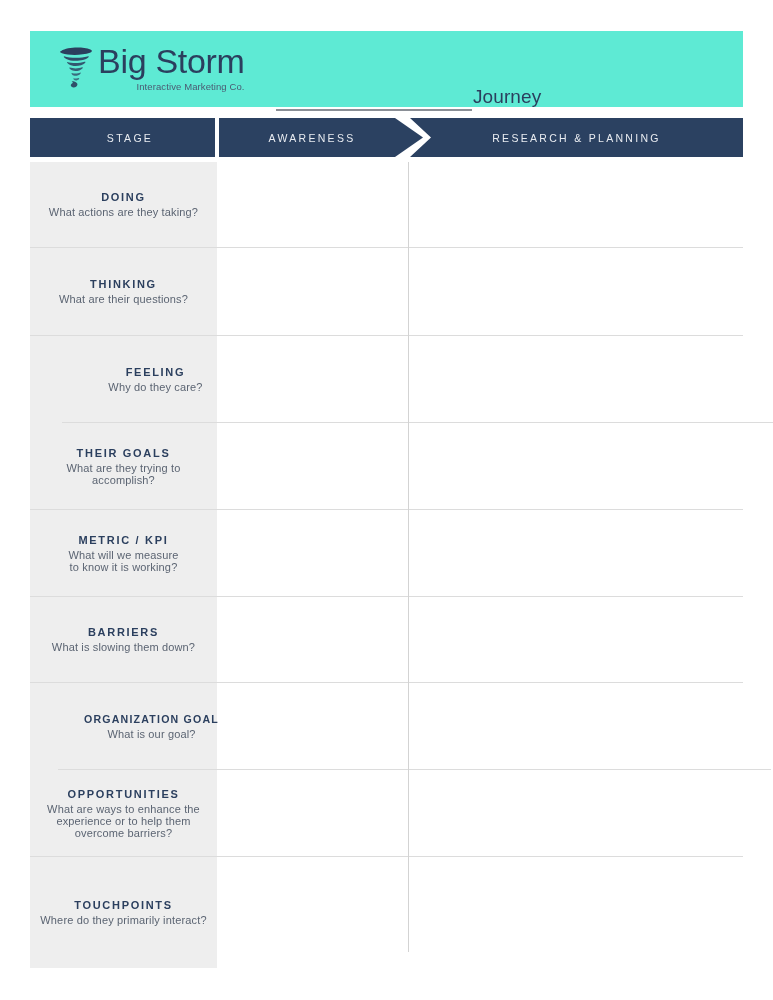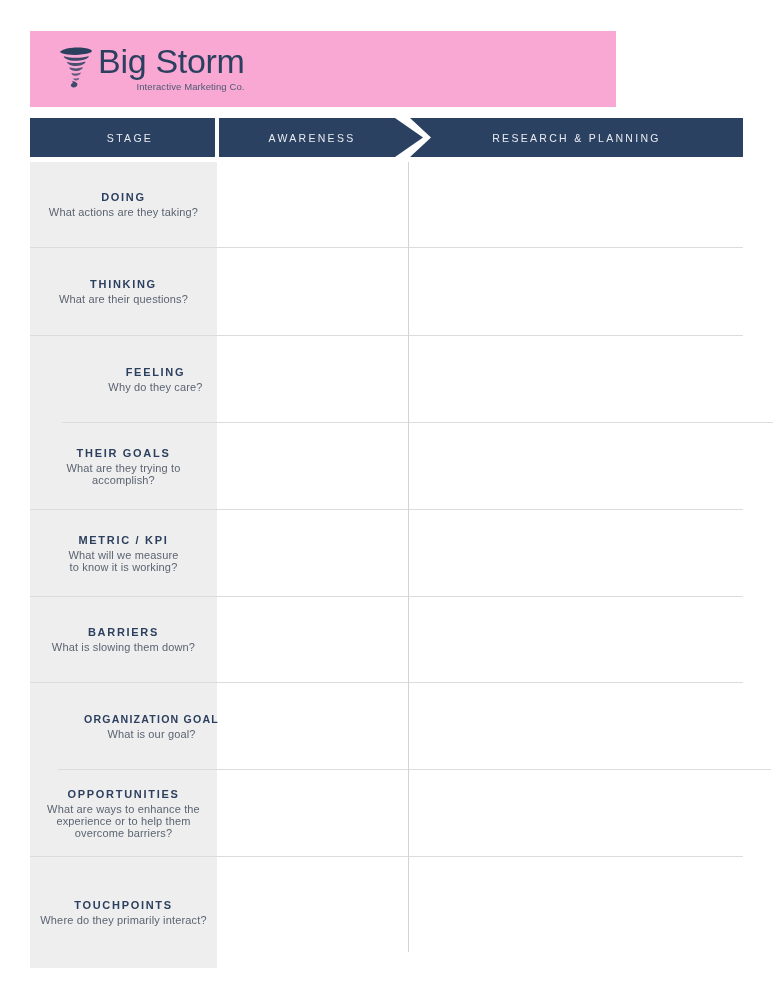--- a/index.html
+++ b/index.html
@@ -17,23 +17,23 @@
     width: 773px;
     height: 1000px;
     background: #ffffff;
   }
 
   
   .header-band {
     position: absolute;
     left: 30px;
     top: 31px;
-    width: 586px;
+    width: 713px;
     height: 76px;
-    background: #f9a8d4;
+    background: #5eead4;
   }
 
   .logo-block {
     position: absolute;
     left: 28px;
     top: 11px;
     display: flex;
     align-items: flex-start;
   }
 
@@ -270,20 +270,24 @@
             <path d="M13.6 35.0 C15.8 35.4 18.4 36.0 19.2 37.4 C20.0 38.9 18.6 41.0 16.0 41.4 C14.4 41.6 13.0 40.8 12.8 39.6 C12.6 38.2 13.9 37.8 14.6 37.0 C15.0 36.5 14.6 35.8 13.6 35.0 Z" opacity="0.9"></path>
           </g>
         </svg>
       </span>
       <span class="logo-text-wrap">
         <span class="logo-name">Big Storm</span>
         <span class="logo-tagline">Interactive Marketing Co.</span>
       </span>
     </div>
 
+    <div class="title-row">
+      <span class="title-blank-line"></span>
+      <span class="title-word">Journey</span>
+    </div>
 
   </div>
 
   <div class="stage-bar stage-label-bar"></div>
   <div class="stage-awareness-shape"></div>
   <div class="stage-research-shape"></div>
 
   <div class="stage-text t-stage">STAGE</div>
   <div class="stage-text t-awareness">AWARENESS</div>
   <div class="stage-text t-research">RESEARCH &amp; PLANNING</div>

